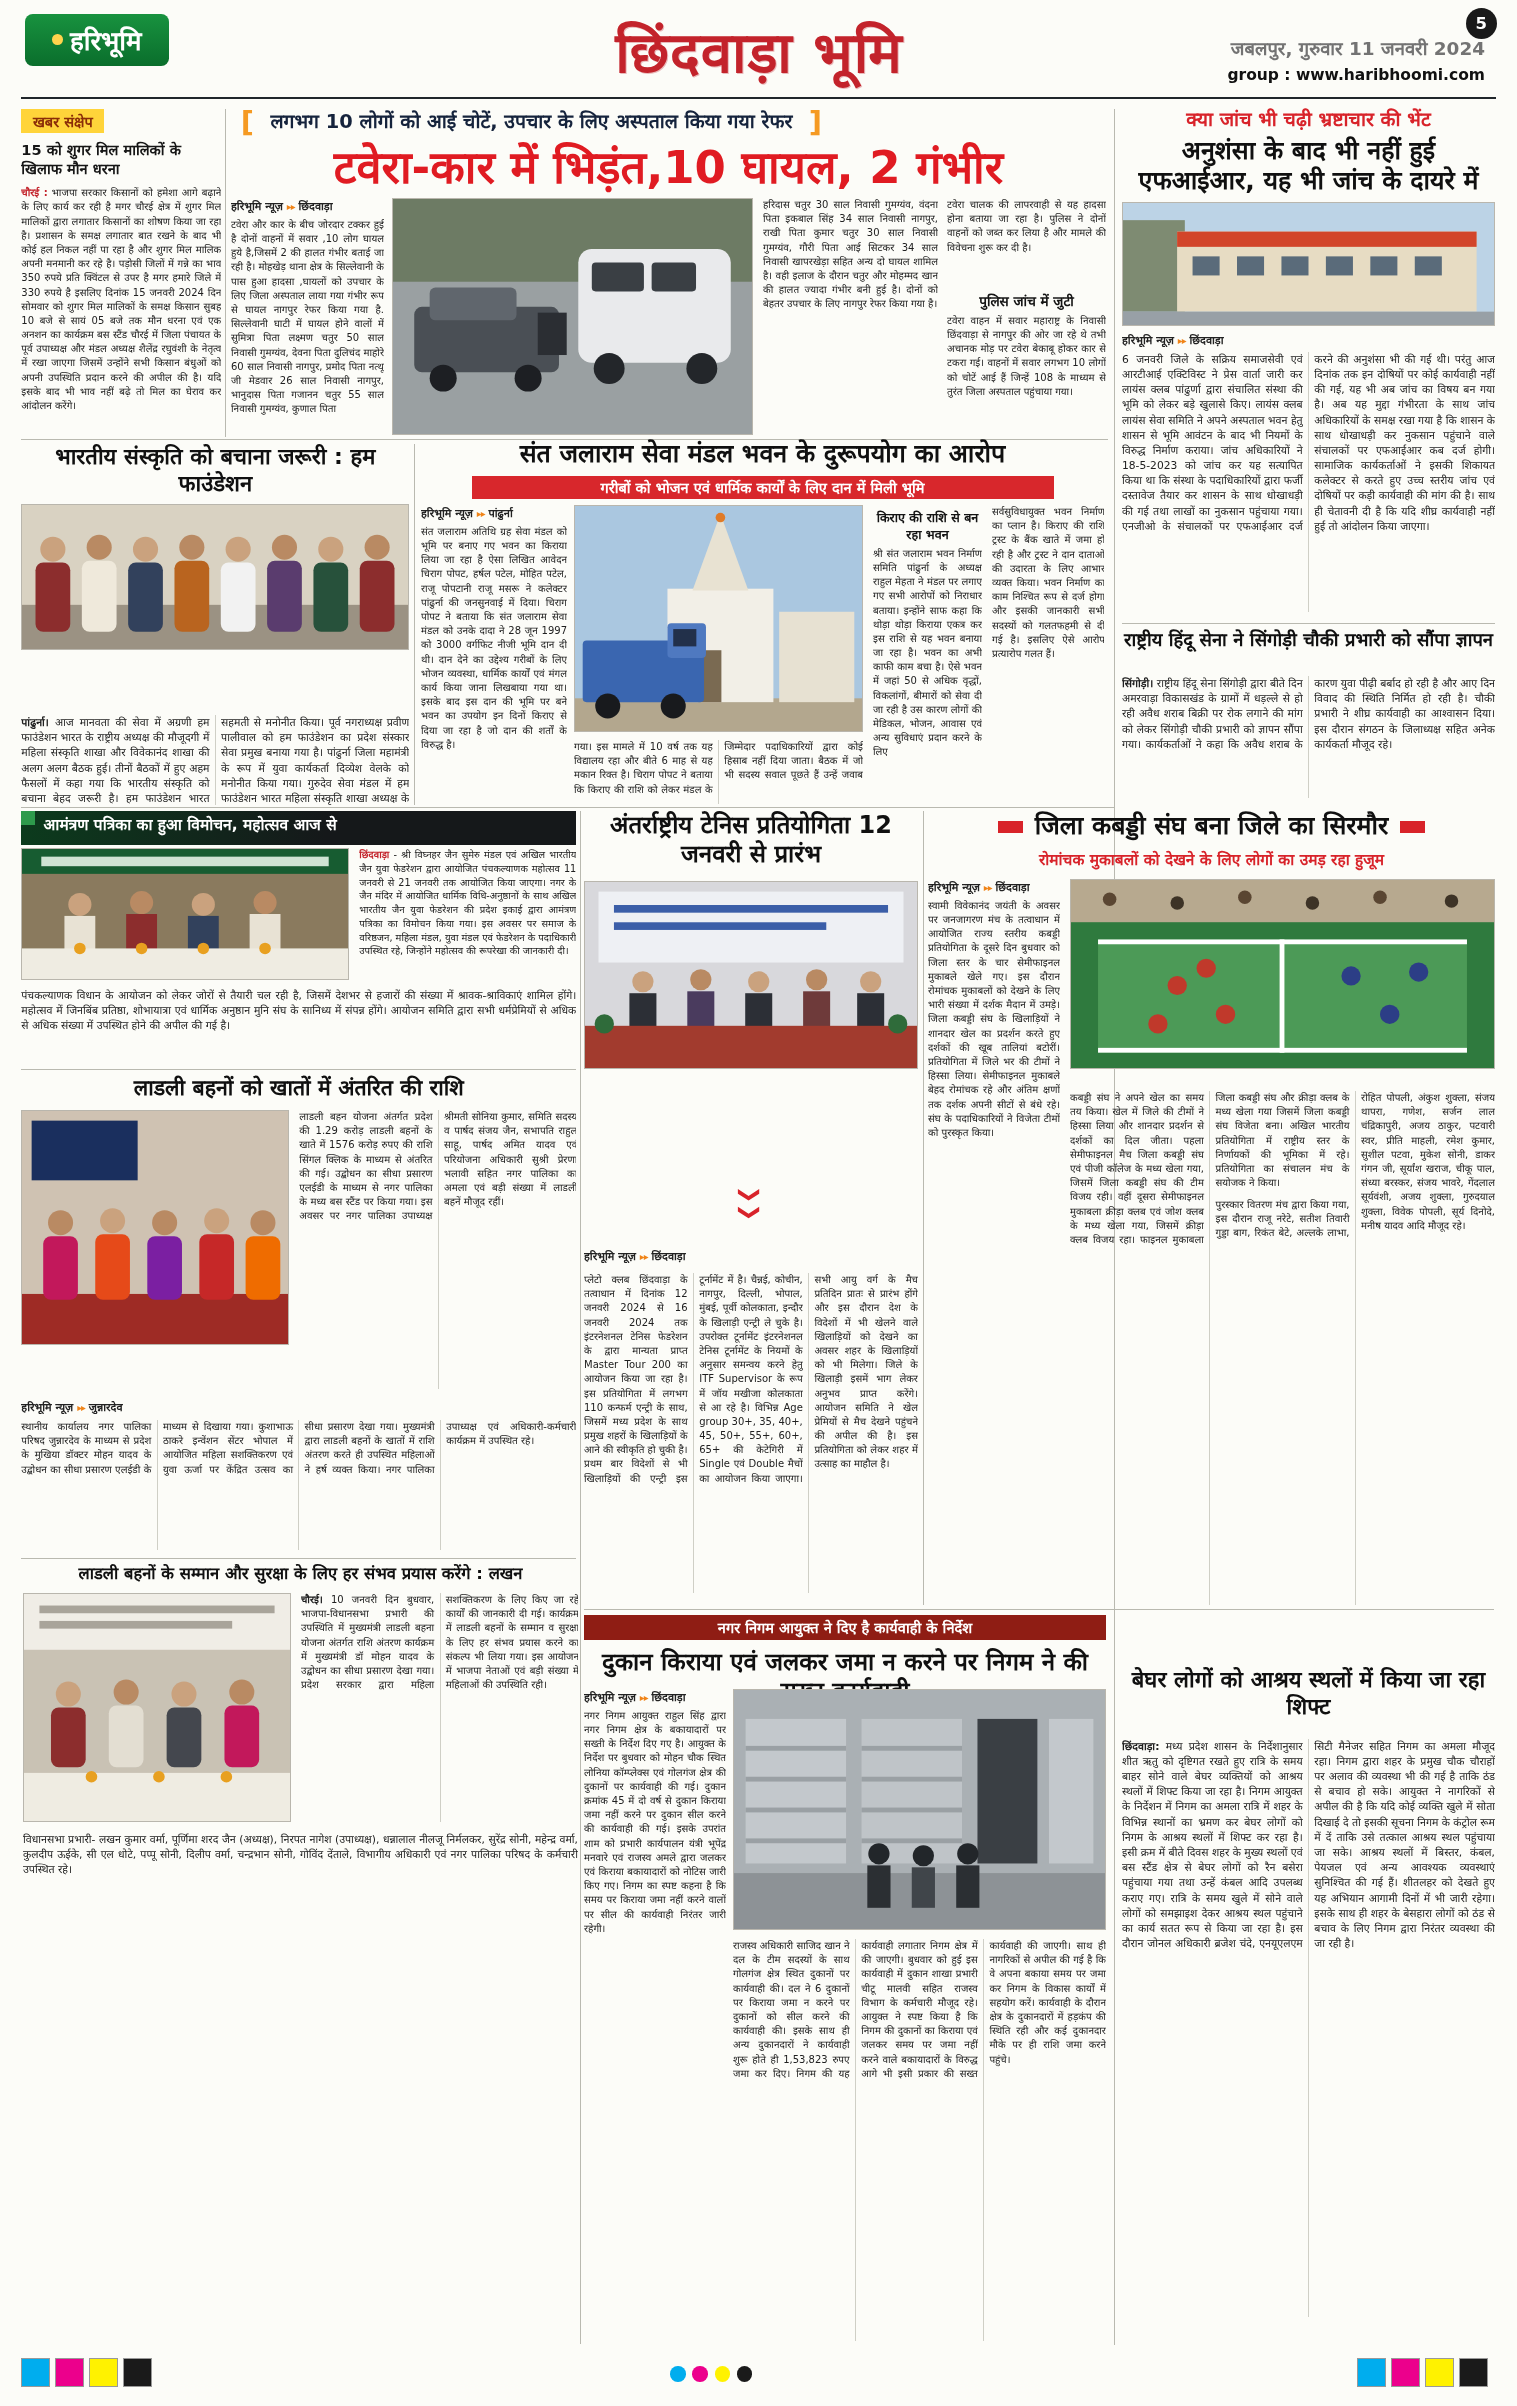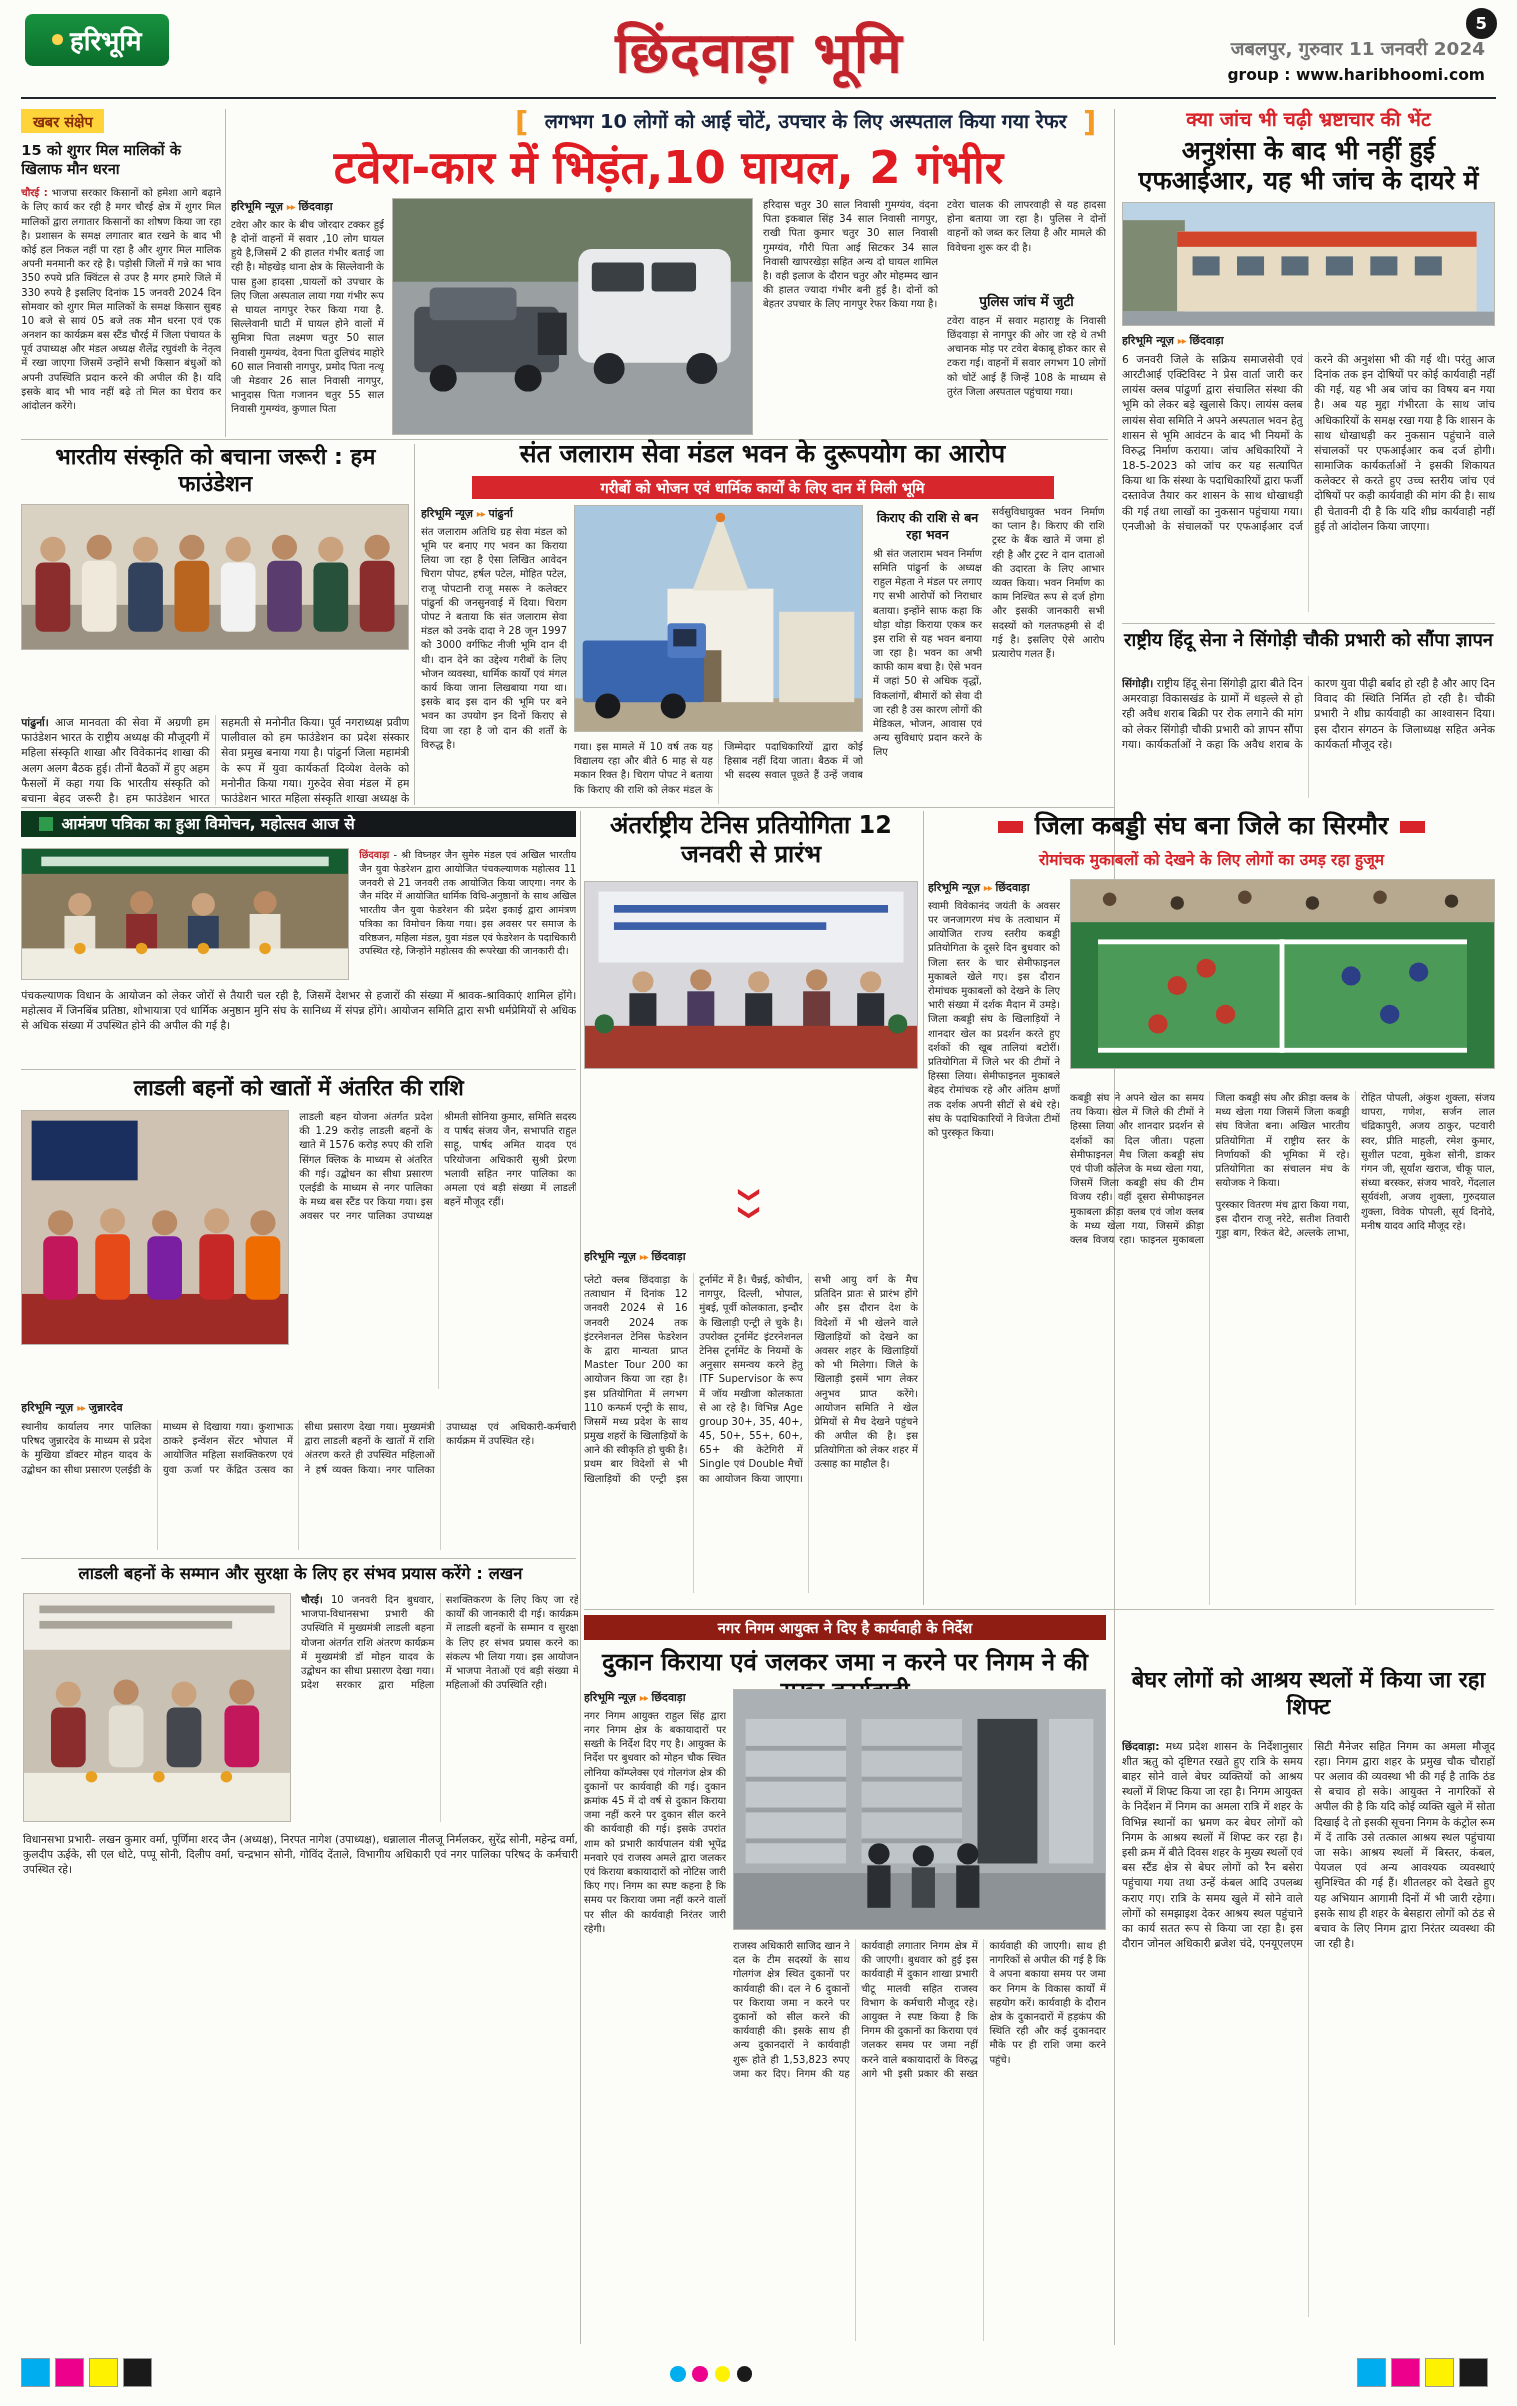--- a/index.html
+++ b/index.html
@@ -33,27 +33,27 @@
   .mast-right{position:absolute;right:33px;top:35px;text-align:right}
   .dateline{font-size:18.4px;font-weight:bold;color:#737373}
   .login-line{font-size:15.5px;font-weight:bold;color:#111;margin-top:5.8px}
   .page-circle{position:absolute;right:21.3px;top:7.8px;width:31px;height:31px;border-radius:50%;background:#1a1a1a;
     color:#fff;font-size:16.5px;font-weight:bold;display:flex;align-items:center;justify-content:center}
   .header-rule{position:absolute;left:21.3px;top:97px;width:1475px;border-top:2.9px solid #20262b}
   
   .brief-label{display:inline-block;background:#ffd43a;color:#8a2c08;font-weight:bold;font-size:14.6px;padding:1.9px 11.6px}
   .brief-hl{font-size:14.6px;font-weight:bold;color:#161616;line-height:1.3;margin:8.7px 0 6.8px}
   
-  .kicker-row{text-align:right;font-size:19.4px;font-weight:bold;color:#15233c;white-space:nowrap}
+  .kicker-row{text-align:left;font-size:19.4px;font-weight:bold;color:#15233c;white-space:nowrap}
   .kicker-row .bracket{color:#f59a23;font-size:29px;font-weight:bold;vertical-align:-3.9px;margin:0 9.7px}
   .big-red-hl{font-size:45px;font-weight:bold;color:#e01b22;text-align:center;line-height:1.1;margin-top:3.9px}
   .red-kicker{font-size:19.4px;font-weight:bold;color:#d8232a;text-align:center}
   .redbar{background:#d8272c;color:#fff;font-size:14.6px;font-weight:bold;text-align:center;line-height:23px;height:23px}
   .darkbar{background:linear-gradient(90deg,#0c3b1d,#15181a 55%);color:#fff;font-size:15.5px;font-weight:bold;
-    height:26px;line-height:29px;padding-left:18px;display:flex;align-items:center}
+    height:34px;line-height:29px;padding-left:0;display:flex;align-items:flex-start}
   .darkbar .chip{width:13.6px;height:13.6px;background:#2e9a4c;display:inline-block;margin-right:8.7px;flex:0 0 auto}
   .maroonbar{background:#8f1d14;color:#fff;font-size:14.6px;font-weight:bold;text-align:center;line-height:25px;height:25px}
   .subhead-red{color:#d8232a;font-weight:bold;text-align:center}
   .mini-subhead{font-size:13.6px;font-weight:bold;text-align:center;margin:3.9px 0}
   .hl-accent{display:inline-block;width:25px;height:11.6px;background:#d8232a;margin:0 11.6px;vertical-align:middle}
   .chevrons{color:#d8232a;font-size:21.3px;font-weight:bold;display:inline-block;transform:rotate(90deg)}
   
   .sw{width:29px;height:29px;display:inline-block;margin-right:4.9px;border:1px solid #999}
   .sw.c{background:#00adee}.sw.m{background:#ec008c}.sw.y{background:#fff200}.sw.k{background:#1a1a1a}
   .dot{width:15.5px;height:15.5px;border-radius:50%;display:inline-block;margin-right:6.8px}

